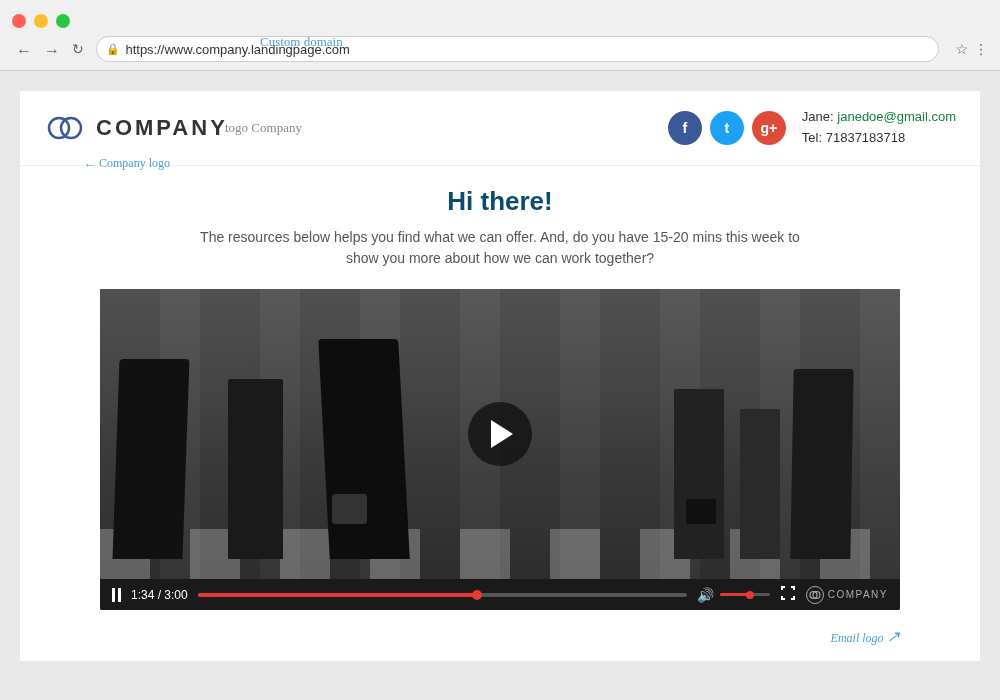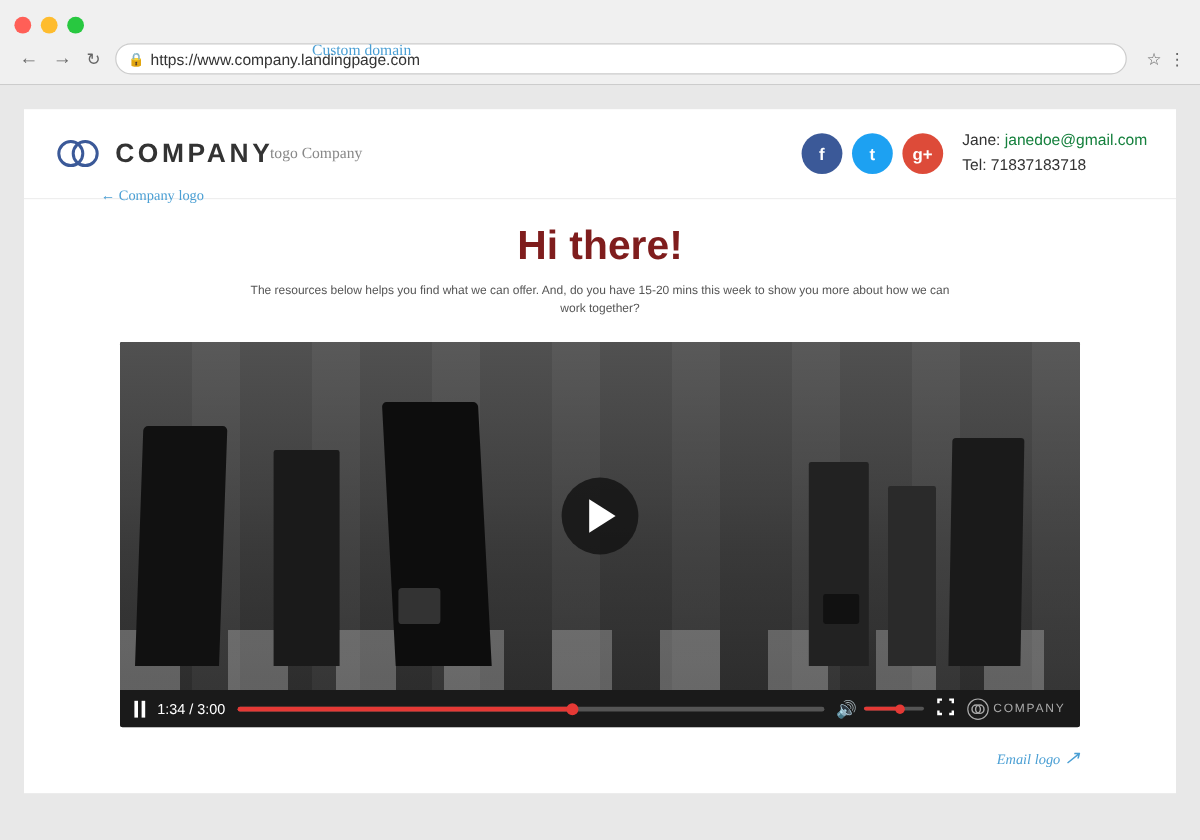--- a/index.html
+++ b/index.html
@@ -206,28 +206,28 @@
       text-decoration: none;
     }
 
     
     .main-content {
       padding: 20px 30px;
       text-align: center;
     }
 
     .greeting {
-      font-size: 34px;
+      font-size: 26px;
       font-weight: bold;
-      color: #7f1d1d;
+      color: #0c4a6e;
       margin-bottom: 10px;
     }
 
     .subtitle {
-      font-size: 10px;
+      font-size: 14px;
       color: #555;
       max-width: 600px;
       margin: 0 auto 20px auto;
       line-height: 1.5;
     }
 
     
     .video-container {
       width: 100%;
       max-width: 800px;

